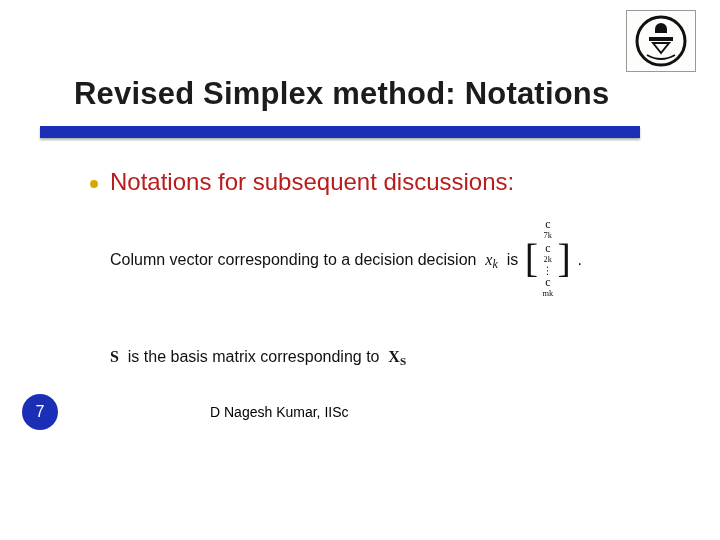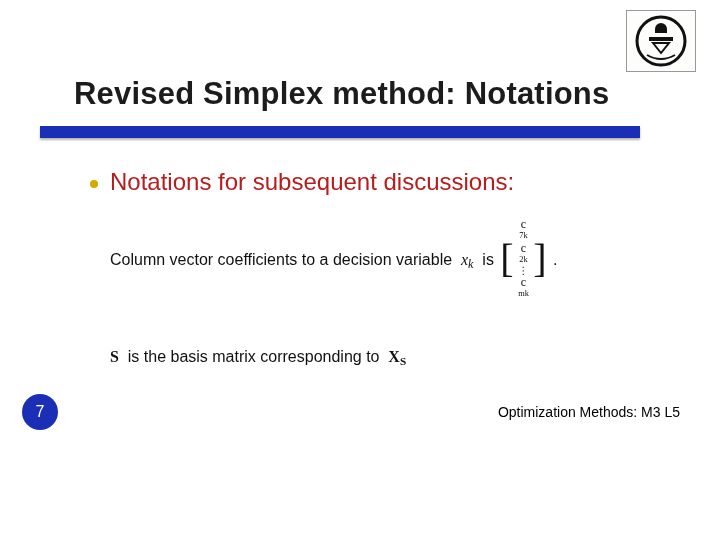--- a/index.html
+++ b/index.html
@@ -151,21 +151,21 @@
 
 <div class="rule"></div>
 
 <div class="subhead">
   <span class="bullet-dot"></span><span>Notations for subsequent discussions:</span>
 </div>
 
 <div class="content">
 
   <div class="item first">
-    <span>Column vector coefficients to a decision variable</span>
+    <span>Column vector corresponding to a decision decision</span>
     &nbsp;<span class="inline"><span>x</span><span class="subk">k</span></span>&nbsp;
     <span>is</span>
     <span class="vec">
       <span class="br">[</span>
       <span class="stack">
         <span>
               <span class="math">c</span>
               <span class="sub">7k</span>
             </span>
         <span>
@@ -188,16 +188,16 @@
   <div class="item">
     <span class="mathbold">S</span>
     &nbsp;<span>is the basis matrix corresponding to</span>
     &nbsp;<span class="mathbold"><span>X</span><span class="sub">S</span></span>
   </div>
 
 </div>
 
 <div class="footer">
   <div class="pagecircle">7</div>
-  <div class="course">Optimization Methods: M3 L5</div>
+  <div class="author">D Nagesh Kumar, IISc</div>
 </div>
 
 </div>
 
 </body></html>

